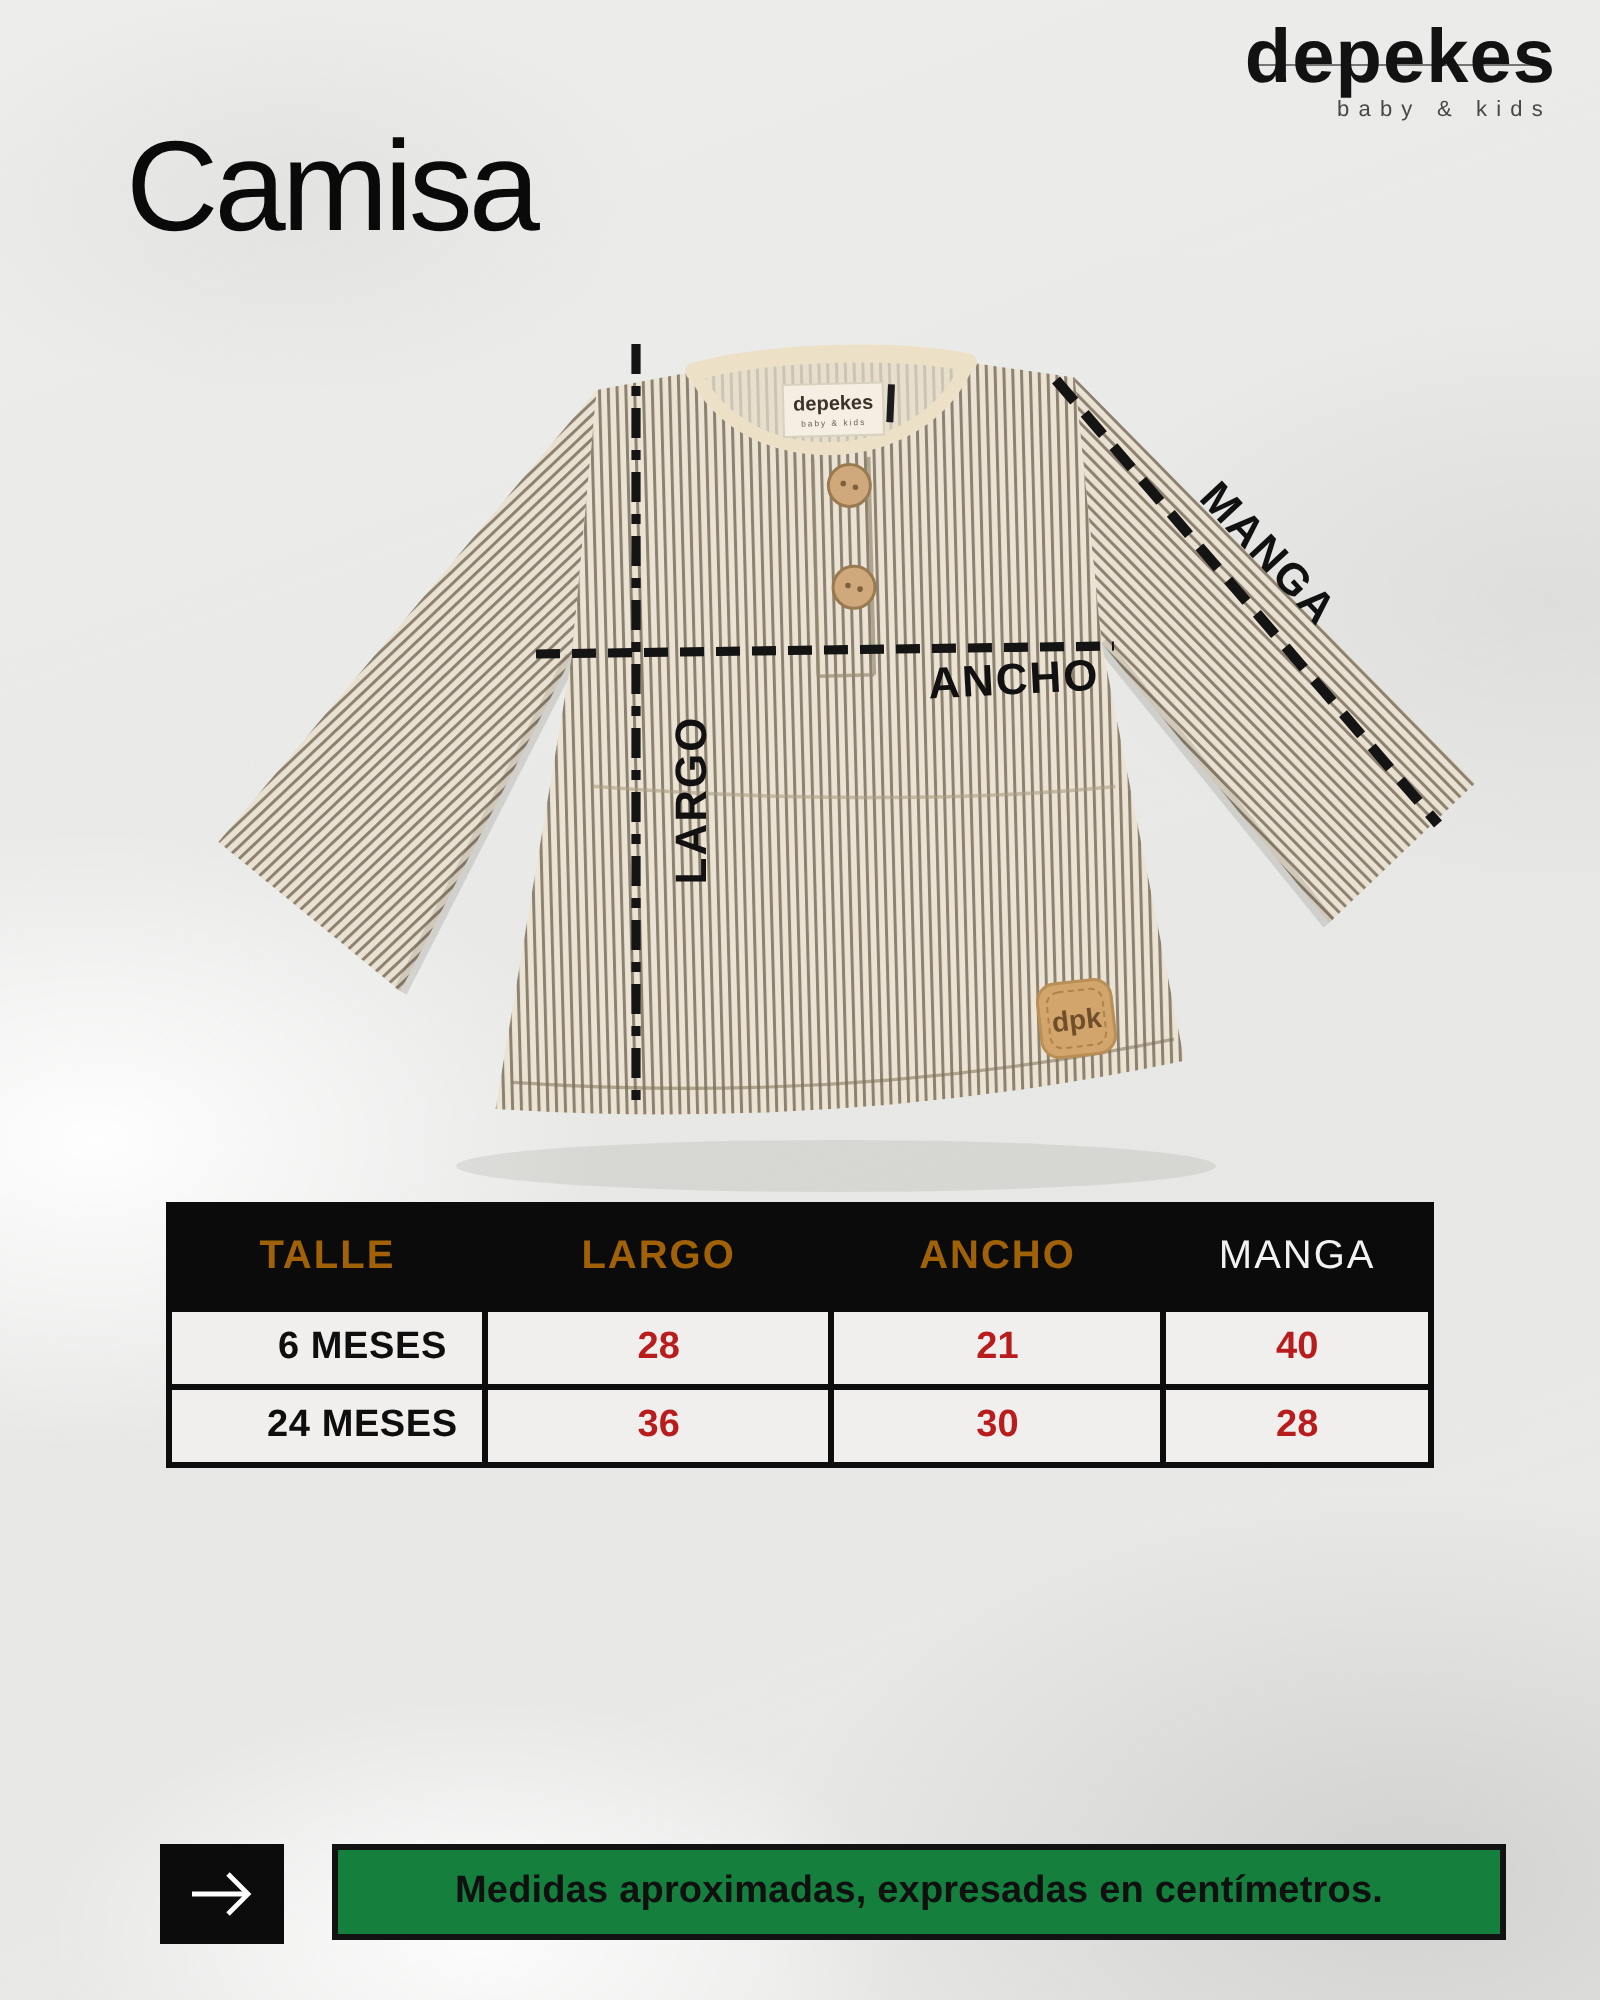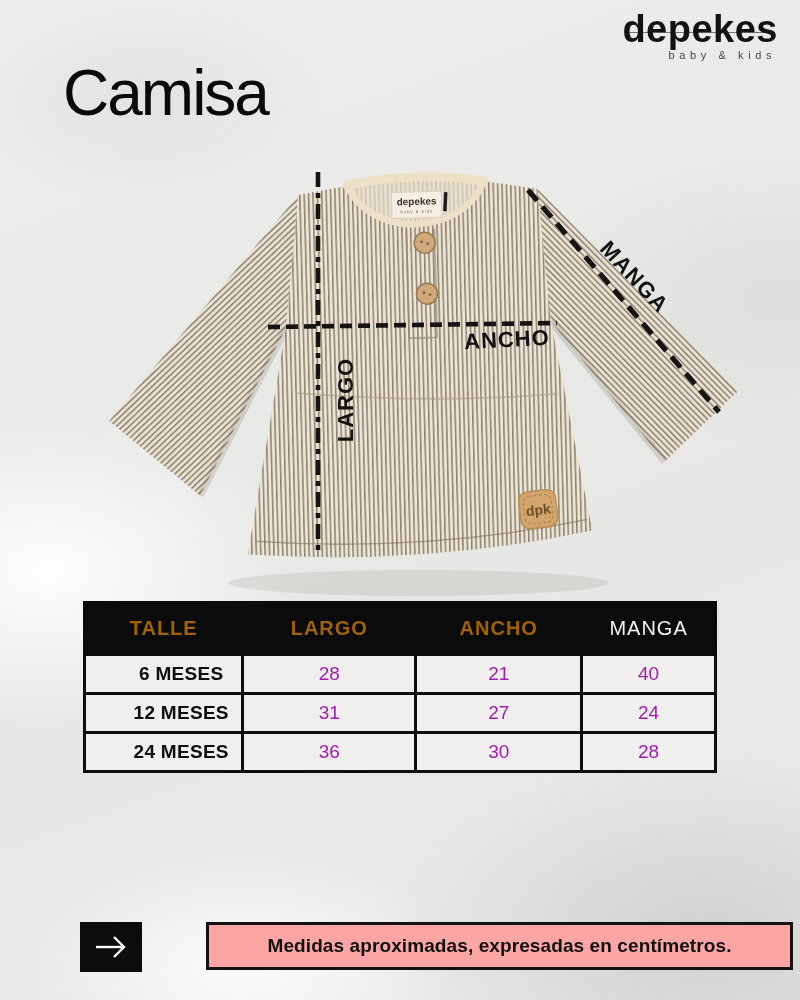--- a/index.html
+++ b/index.html
@@ -28,29 +28,29 @@
     letter-spacing:-2px;color:#0a0a0a;}
   
   .figure{left:0;top:140px;width:800px;height:480px;pointer-events:none;}
   
   .table-wrap{left:83px;top:601px;width:634px;z-index:5;}
   table.sizes{width:100%;border-collapse:collapse;table-layout:fixed;}
   table.sizes th{background:#0b0b0b;border:3px solid #0b0b0b;height:47px;
     color:#a16207;font-size:20px;font-weight:700;letter-spacing:1px;text-align:center;}
   table.sizes th.light{font-weight:400;color:#f2f2f2;}
   table.sizes td{background:#f0efed;border:3px solid #0d0d0d;height:34px;
-    text-align:center;font-size:19px;color:#a21caf;font-weight:400;}
+    text-align:center;font-size:19px;color:#b91c1c;font-weight:700;}
   table.sizes td.talle{font-weight:700;color:#0e0e0e;letter-spacing:.3px;padding-left:36px;}
   .c1{width:25.1%}.c2{width:27.4%}.c3{width:26.3%}.c4{width:21.2%}
   
   .arrow-btn{left:80px;top:922px;width:62px;height:50px;background:#0c0c0c;
     display:flex;align-items:center;justify-content:center;z-index:5;}
   .note-box{left:166px;top:922px;width:587px;height:48px;box-sizing:border-box;
-    border:3px solid #121212;background:#fca5a5;display:flex;align-items:center;
-    justify-content:center;z-index:5;margin-left:40px;}
+    border:3px solid #121212;background:#15803d;display:flex;align-items:center;
+    justify-content:center;z-index:5;}
   .note-text{font-size:19px;font-weight:700;color:#101010;letter-spacing:.1px;}
 </style>
 </head>
 <body>
 
 <div class="abs logo">
   <div class="logo-word">depekes</div>
   <div class="logo-tagline">baby &amp; kids</div>
 </div>
 
@@ -152,26 +152,20 @@
       </tr>
     </thead>
     <tbody>
       <tr>
         <td class="talle">6 MESES</td>
         <td>28</td>
         <td>21</td>
         <td>40</td>
       </tr>
       <tr>
-        <td class="talle">12 MESES</td>
-        <td>31</td>
-        <td>27</td>
-        <td>24</td>
-      </tr>
-      <tr>
         <td class="talle">24 MESES</td>
         <td>36</td>
         <td>30</td>
         <td>28</td>
       </tr>
     </tbody>
   </table>
 </div>
 
 <div class="abs arrow-btn">

